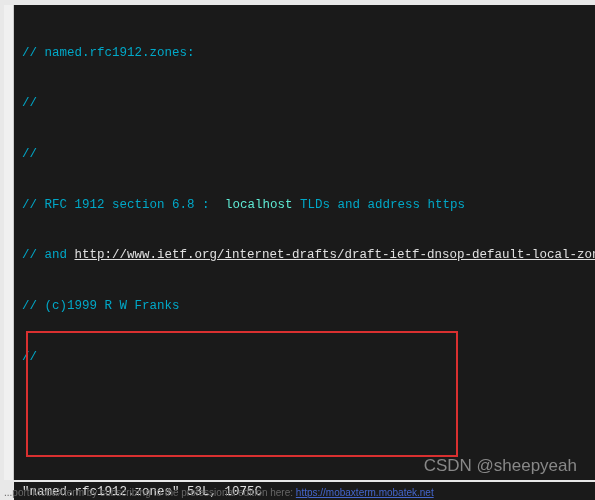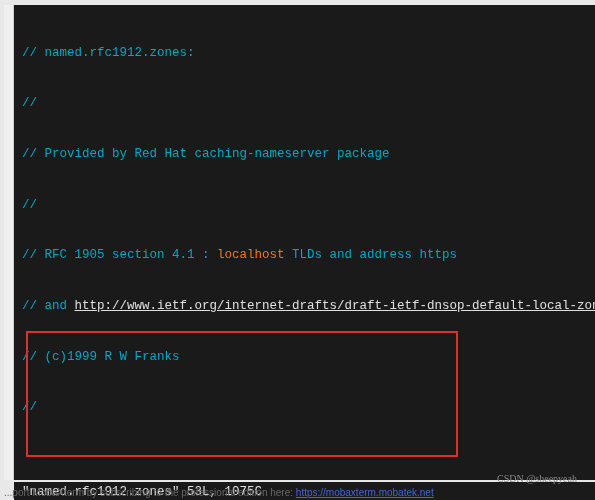--- a/index.html
+++ b/index.html
@@ -34,21 +34,21 @@
       color: #e0e0e0;
       padding: 6px 8px;
       line-height: 1.35;
       font-size: 12.5px;
       overflow: hidden;
       position: relative;
       white-space: pre;
     }
     .line { white-space: pre; }
     .comment-slash { color: #00a8c8; }
-    .kw-localhost { color: #f97316; }
+    .kw-localhost { color: #5eead4; margin-left: 8px; }
     .underline { text-decoration: underline; color: #e0e0e0; }
     .red-box {
       position: absolute;
       border: 2px solid #d93030;
       left: 12px;
       top: 326px;
       width: 432px;
       height: 126px;
       pointer-events: none;
     }
@@ -56,24 +56,24 @@
       background: #1a1a1a;
       color: #e0e0e0;
       padding: 3px 8px;
       font-size: 12.5px;
       margin-left: 14px;
       margin-top: 2px;
     }
     .watermark {
       position: absolute;
       right: 18px;
-      bottom: 16px;
+      bottom: 24px;
       color: #888;
-      font-size: 10px;
-      font-family: Liberation Serif, serif;
+      font-size: 17px;
+      font-family: Liberation Sans, sans-serif;
     }
     .footer-text {
       position: absolute;
       bottom: 2px;
       left: 0;
       font-size: 10px;
       color: #666;
       font-family: Arial, sans-serif;
       white-space: nowrap;
       padding-left: 4px;
@@ -83,23 +83,22 @@
 </head>
 <body>
 
 <div class="tab-bar"></div>
 
 <div class="editor-wrap">
   <div class="gutter"></div>
   <div class="terminal">
     <div class="line"><span class="comment-slash">// named.rfc1912.zones:</span></div>
     <div class="line"><span class="comment-slash">//</span></div>
-    <div class="line"><span class="comment-slash">// Provided by Red Hat caching-nameserver package</span></div>
     <div class="line"><span class="comment-slash">//</span></div>
-    <div class="line"><span class="comment-slash">// RFC 1905 section 4.1 : </span><span class="kw-localhost">localhost</span><span class="comment-slash"> TLDs and address https</span></div>
+    <div class="line"><span class="comment-slash">// RFC 1912 section 6.8 : </span><span class="kw-localhost">localhost</span><span class="comment-slash"> TLDs and address https</span></div>
     <div class="line"><span class="comment-slash">// and </span><span class="underline">http://www.ietf.org/internet-drafts/draft-ietf-dnsop-default-local-zones-</span></div>
     <div class="line"><span class="comment-slash">// (c)1999 R W Franks</span></div>
     <div class="line"><span class="comment-slash">//</span></div>
     
     
     
     
     
     
     

